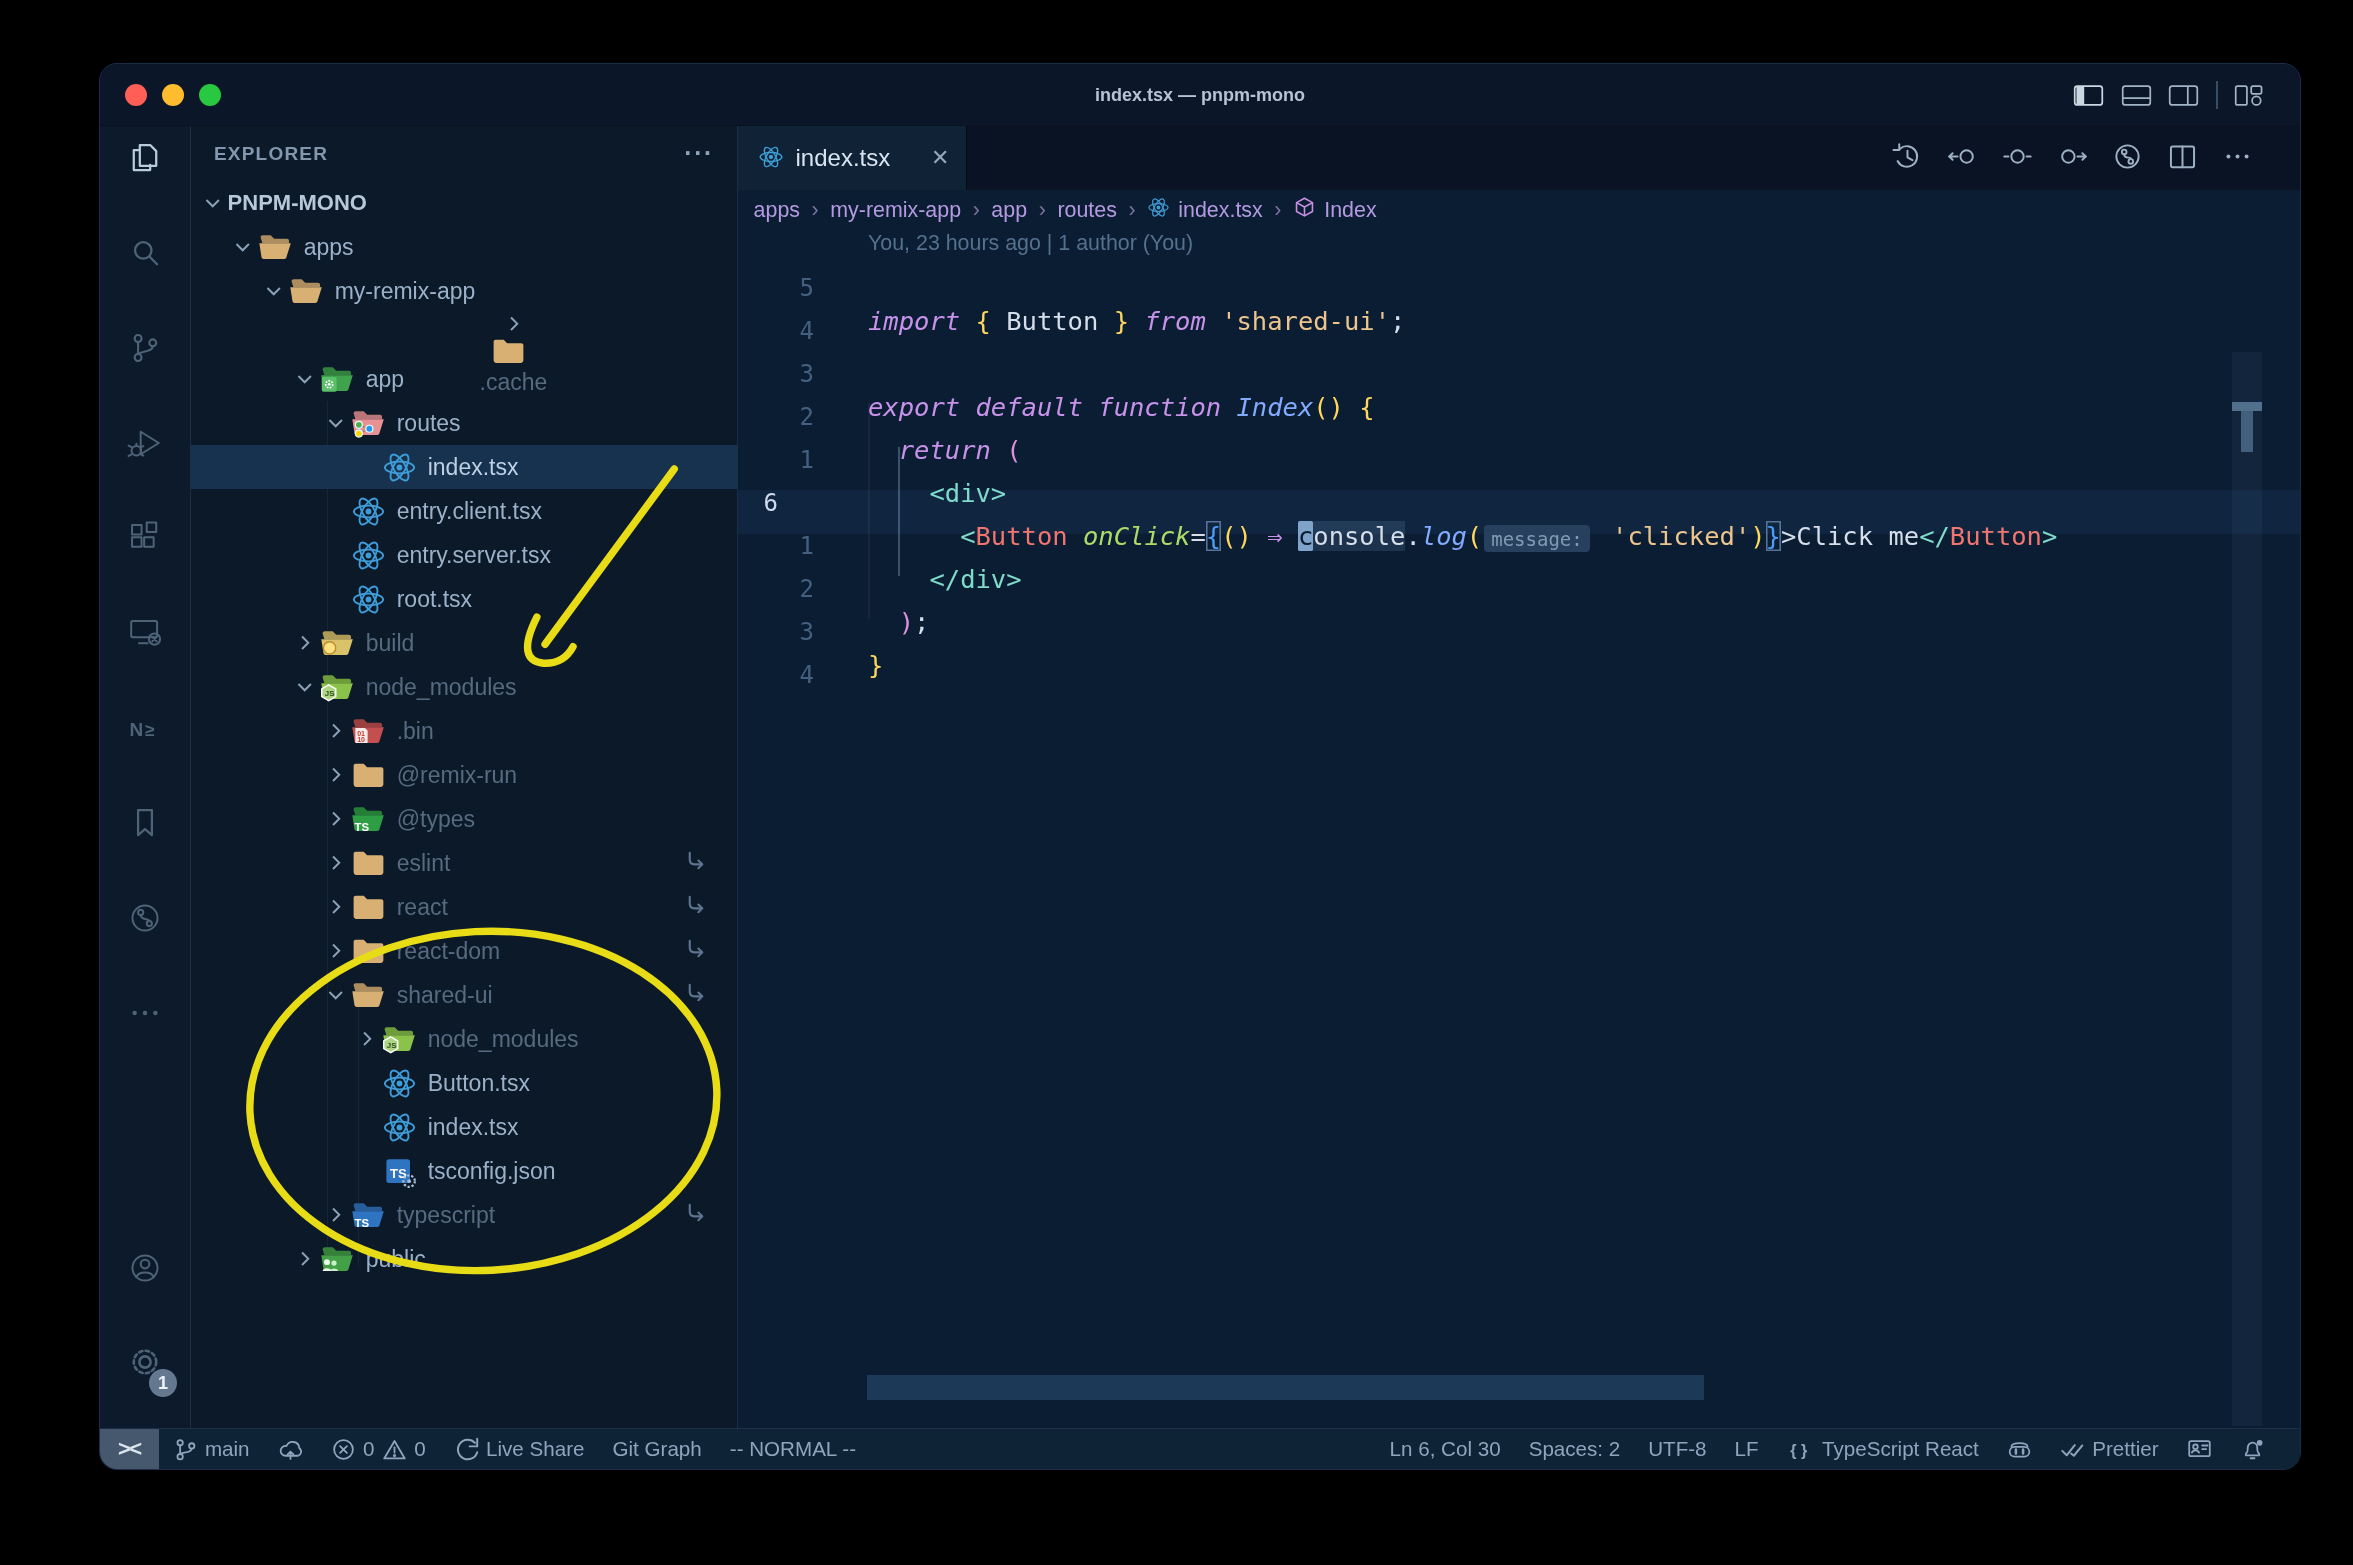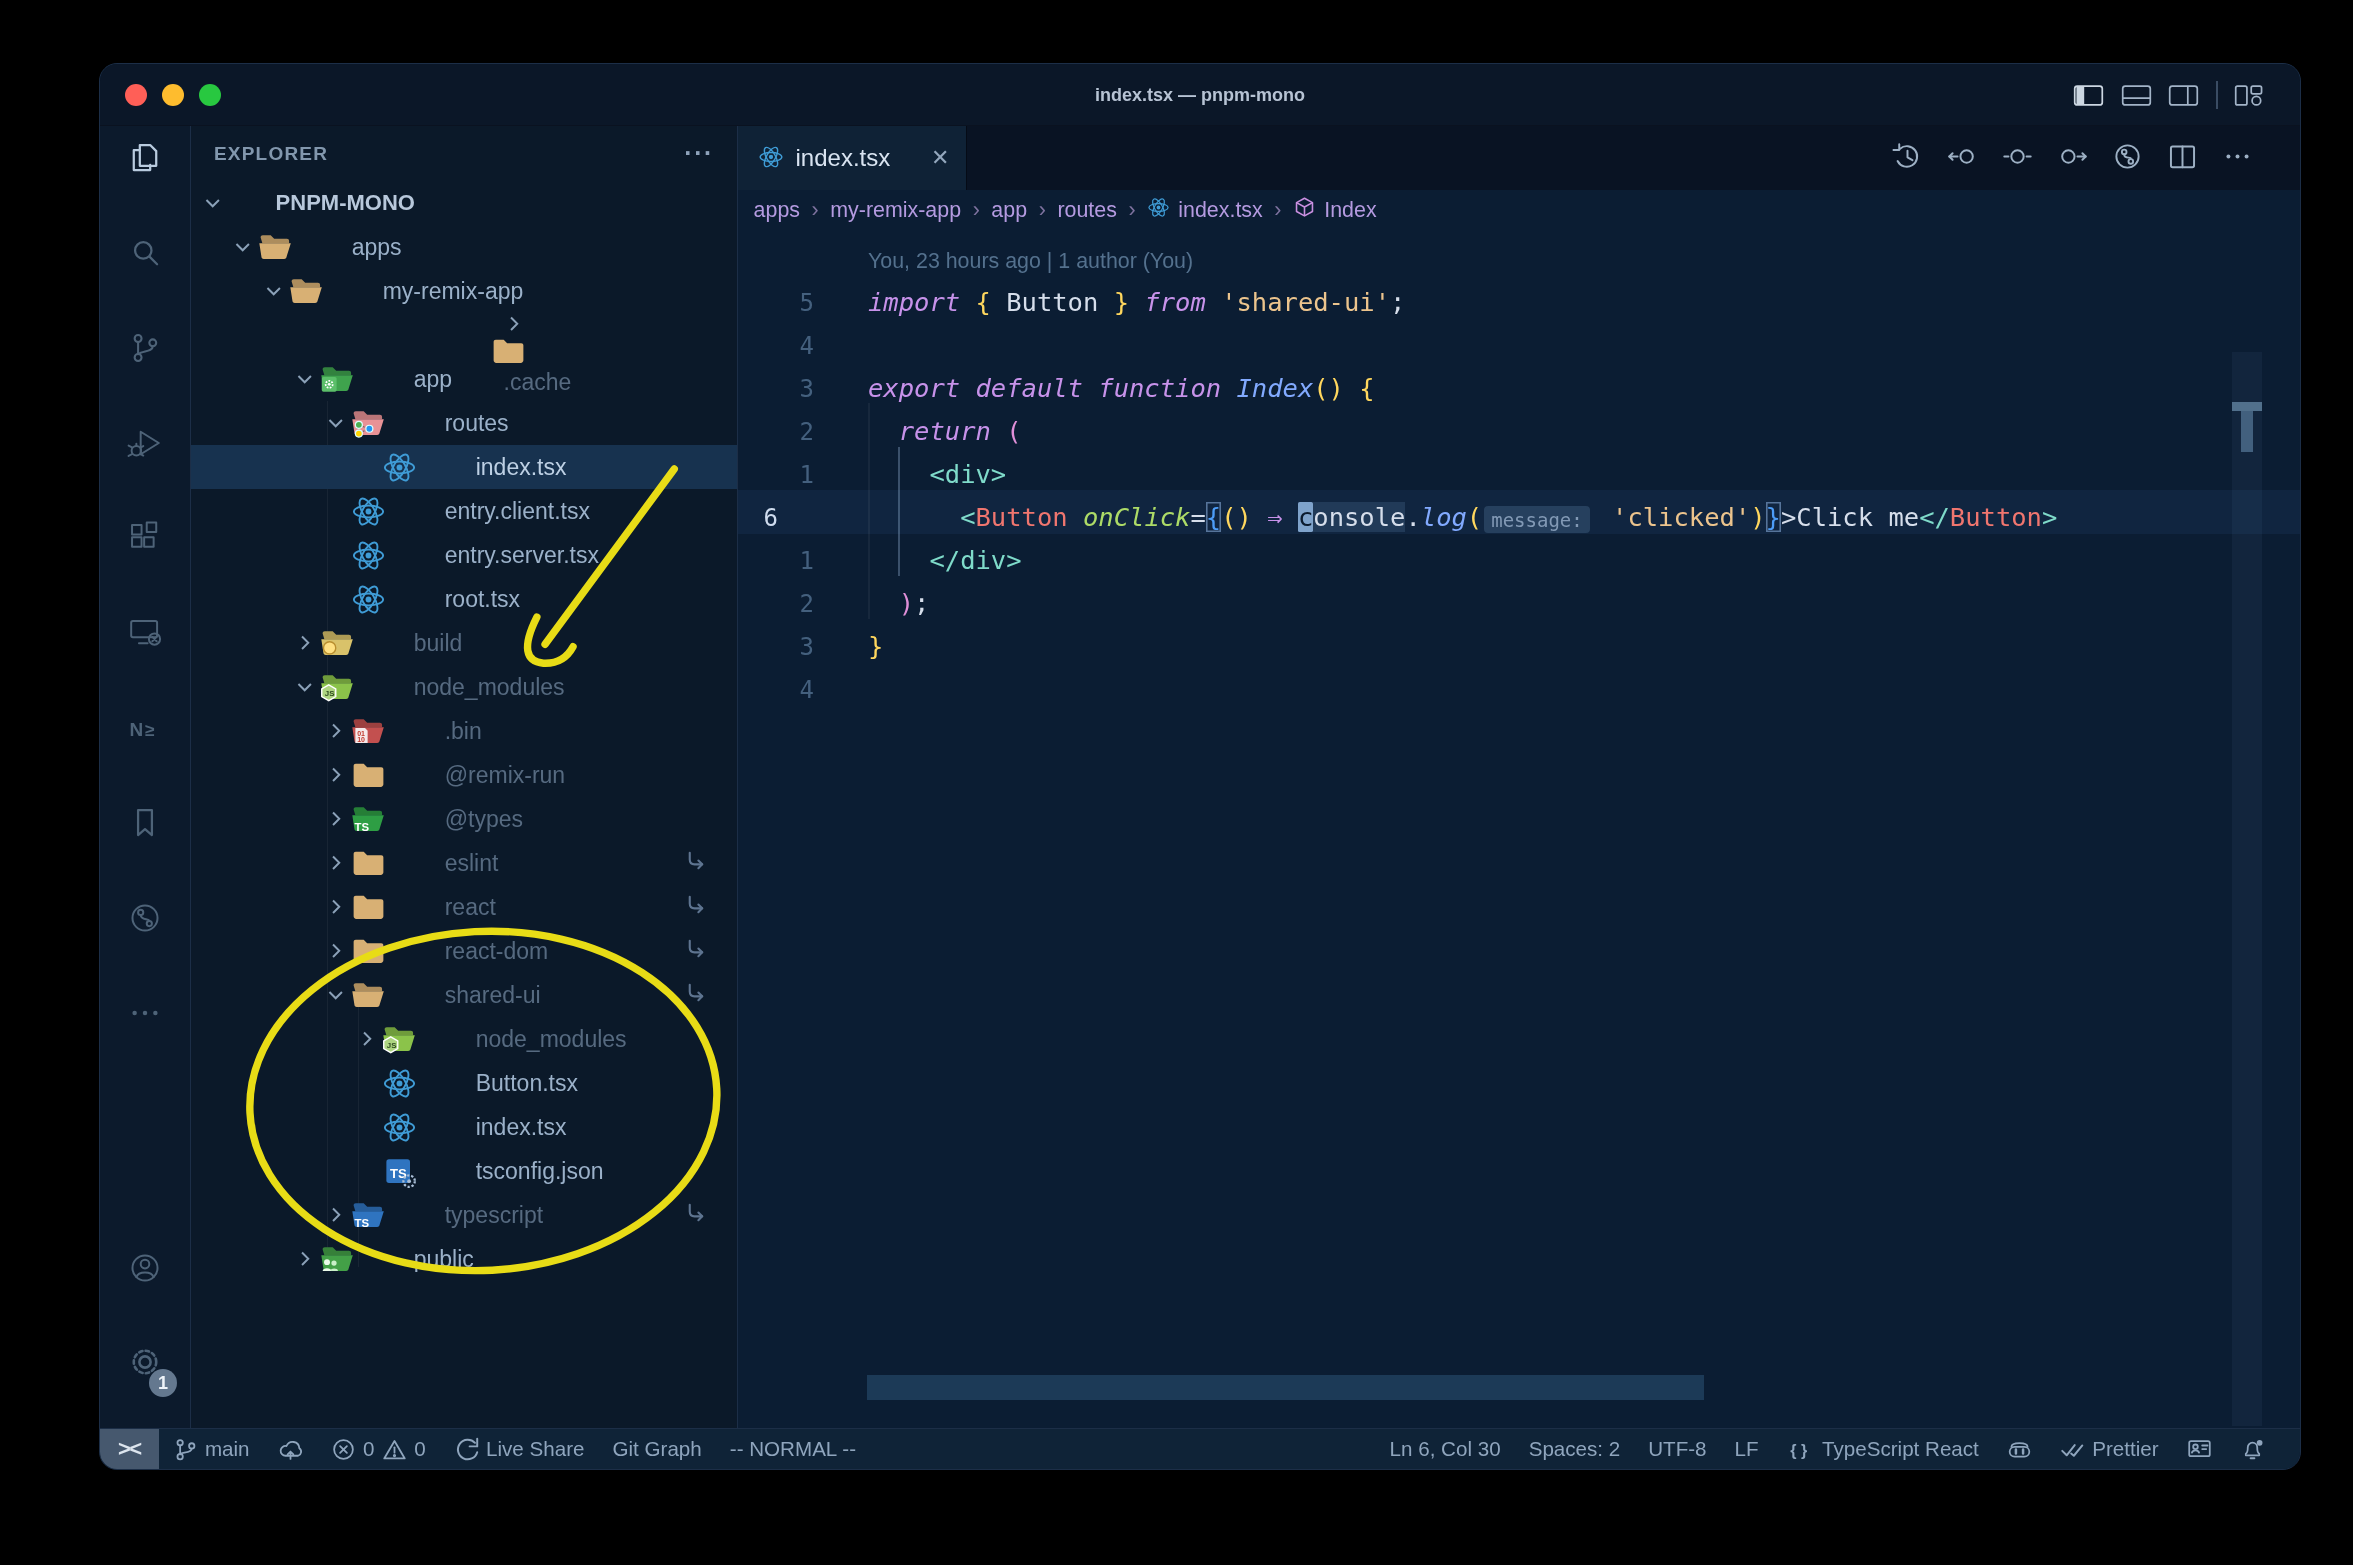--- a/index.html
+++ b/index.html
@@ -43,21 +43,21 @@
              font-size:19px;letter-spacing:1.2px;font-weight:bold;}
   .sb-actions{margin-left:auto;color:#8ea2ba;font-size:25px;letter-spacing:1.6px;line-height:16.5px;}
   .tree{position:relative;}
   .tguide{position:absolute;width:0.8px;background:rgba(255,255,255,0.055);}
   .trow{height:44px;display:flex;align-items:center;position:relative;color:var(--treeText);font-size:23px;}
   .trow.sel{background:var(--selRow);color:#bdd0e4;}
   .trow.section{color:var(--sectionText);font-weight:bold;font-size:22px;}
   .chev{width:30px;flex:none;display:flex;align-items:center;justify-content:center;color:#8ba1b8;}
   .ticon{width:35px;height:35px;flex:none;margin-right:10.7px;position:relative;}
   .ticon svg{display:block;width:35px;height:35px;}
-  .tlabel{white-space:nowrap;margin-left:48px;}
+  .tlabel{white-space:nowrap;}
   .trow .dim{color:var(--dimText);}
   .symlink{position:absolute;right:30px;color:#5e7490;}
   .sb-section{height:43px;display:flex;align-items:center;border-top:0.8px solid rgba(255,255,255,0.08);
               color:#a9bcd2;font-weight:bold;font-size:20px;padding-left:10px;margin-top:0px;}
   .sb-section .chev{width:33px;}
   .sections{position:absolute;left:0;right:0;bottom:15px;}
 
   
   .editor{flex:1;position:relative;background:var(--bg_editor);min-width:0;}
   .tabbar{height:64px;background:var(--bg_tabbar);display:flex;align-items:stretch;position:relative;}
@@ -69,21 +69,21 @@
               color:#9db0c4;}
   .breadcrumbs{height:41px;display:flex;align-items:center;padding-left:15.6px;font-size:21.4px;
                color:var(--crumb);gap:10px;background:var(--bg_editor);}
   .crumb{display:flex;align-items:center;gap:8.2px;white-space:nowrap;}
   .crumb-sep{color:var(--crumbSep);font-size:21.4px;padding:0 1.6px;}
 
   .codearea{position:absolute;left:0;top:105px;right:0;bottom:0;overflow:hidden;}
   .curline{position:absolute;left:0;right:0;height:44px;background:var(--curLine);}
   .cguide{position:absolute;width:1.6px;background:rgba(255,255,255,0.05);}
   .cguide.bright{background:rgba(150,180,215,0.35);}
-  .cl{display:flex;height:43px;align-items:flex-end;position:relative;}
+  .cl{display:flex;height:43px;align-items:flex-start;position:relative;}
   .g{width:130px;flex:none;text-align:right;padding-right:54px;color:var(--lnum);
      font-family:"DejaVu Sans Mono",monospace;font-size:24px;}
   .g.cur{text-align:left;padding-left:25.5px;color:var(--lnumA);}
   .ct{font-family:"DejaVu Sans Mono",monospace;font-size:25.5px;white-space:pre;margin-top:32px;}
   .blametext{font-size:21.4px;color:var(--blame);}
   .tk-kw{color:var(--kw);font-style:italic;}
   .tk-fn{color:var(--fn);font-style:italic;}
   .tk-txt{color:var(--txt);}
   .tk-tag{color:var(--tag);}
   .tk-comp{color:var(--comp);}

